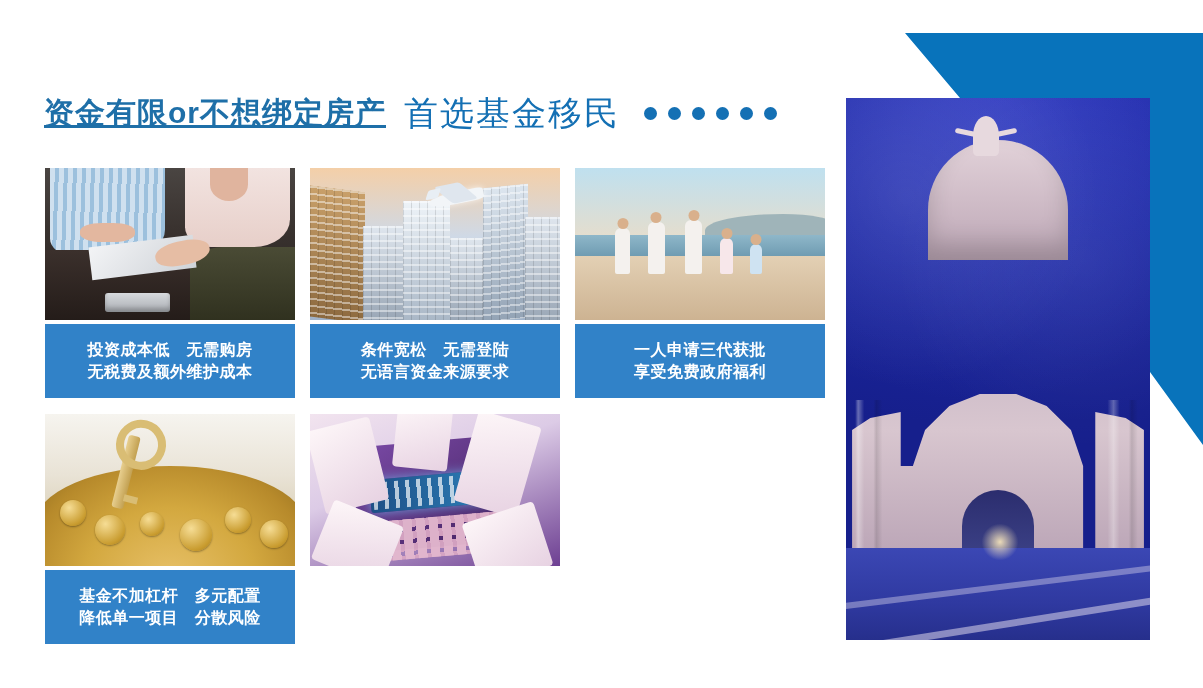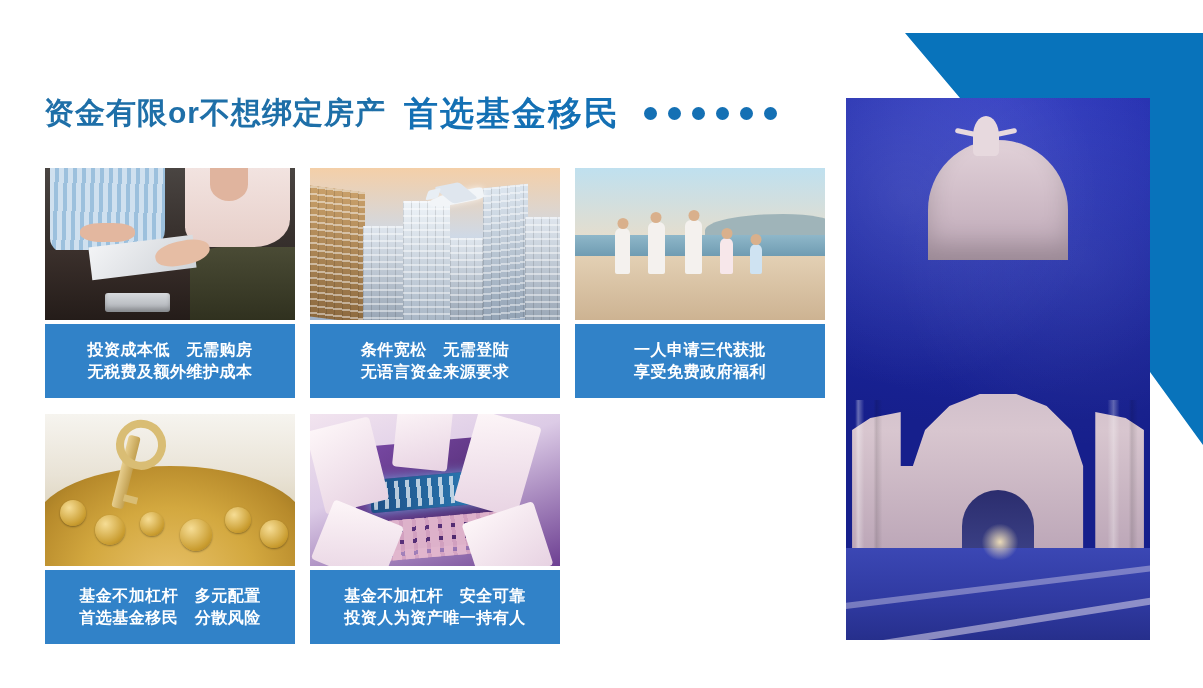--- a/index.html
+++ b/index.html
@@ -103,23 +103,24 @@
 
   
   .headline{
     position:absolute;left:44px;top:96px;
     display:flex;align-items:center;gap:10px;
     z-index:4;white-space:nowrap;
   }
   .hl-a{
     font-size:30px;font-weight:bold;color:#1E6FA8;letter-spacing:1px;
     line-height:1;
+    text-decoration:underline;
   }
   .hl-b{
-    font-size:34px;font-weight:bold;color:#1470B4;letter-spacing:2px;
+    font-size:34px;font-weight:normal;color:#1470B4;letter-spacing:2px;
     line-height:1;margin-left:8px;
   }
   .dots{display:flex;align-items:center;gap:11px;margin-left:14px;}
   .dots i{display:block;width:13px;height:13px;border-radius:50%;background:#1470B4;}
 
   
   .grid{
     position:absolute;left:45px;top:168px;
     width:780px;
     display:grid;
@@ -429,38 +430,34 @@
           <div class="c c1"></div>
             <div class="c c2"></div>
             <div class="c c3"></div>
           <div class="c c4"></div>
             <div class="c c5"></div>
             <div class="c c6"></div>
         </div>
       </div>
       <div class="card-cap">
         <span class="cap-line">基金不加杠杆　多元配置</span>
-        <span class="cap-line">首选基金移民　分散风险</span>
+        <span class="cap-line">降低单一项目　分散风险</span>
       </div>
     </div>
 
     <div class="card">
       <div class="card-img">
         <div class="ph ph-calc">
           <div class="dev"></div>
             <div class="scr"></div>
             <div class="keys"></div>
           <div class="r r1"></div>
             <div class="r r2"></div>
             <div class="r r3"></div>
           <div class="r r4"></div>
             <div class="r r5"></div>
         </div>
       </div>
-      <div class="card-cap">
-        <span class="cap-line">基金不加杠杆　安全可靠</span>
-        <span class="cap-line">投资人为资产唯一持有人</span>
-      </div>
     </div>
 
 
   </div>
 </div>
 
 </body></html>

